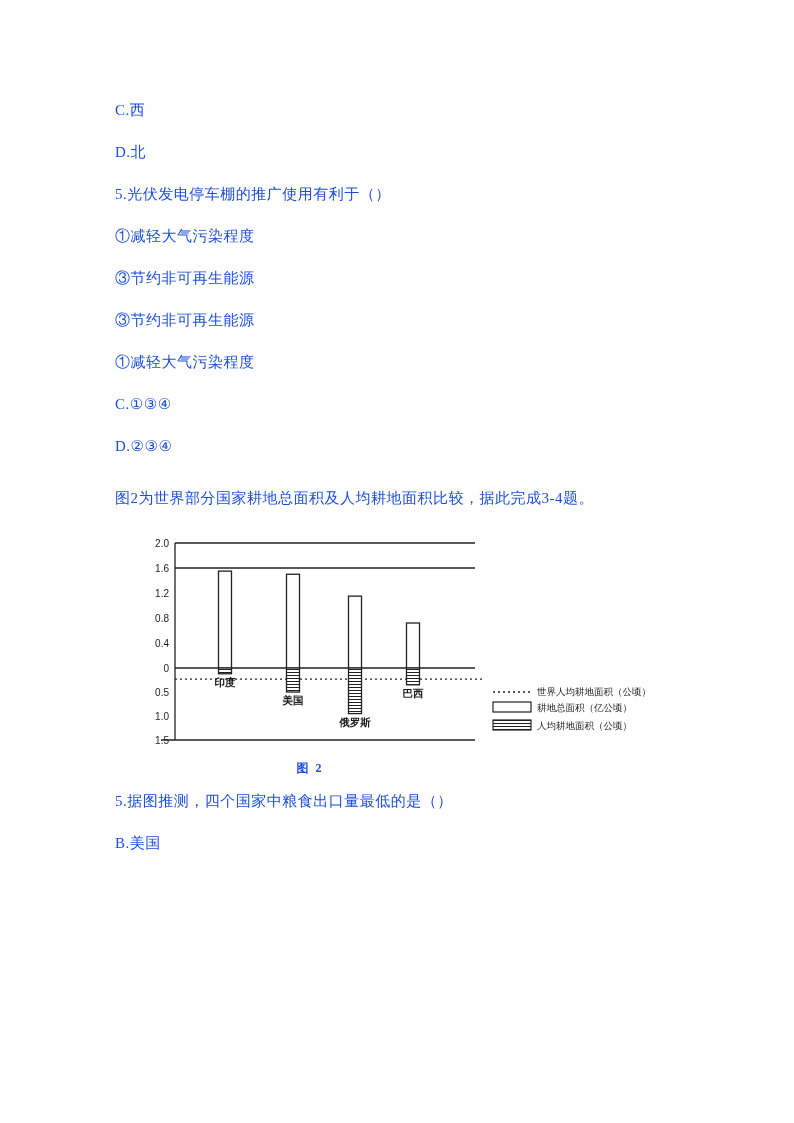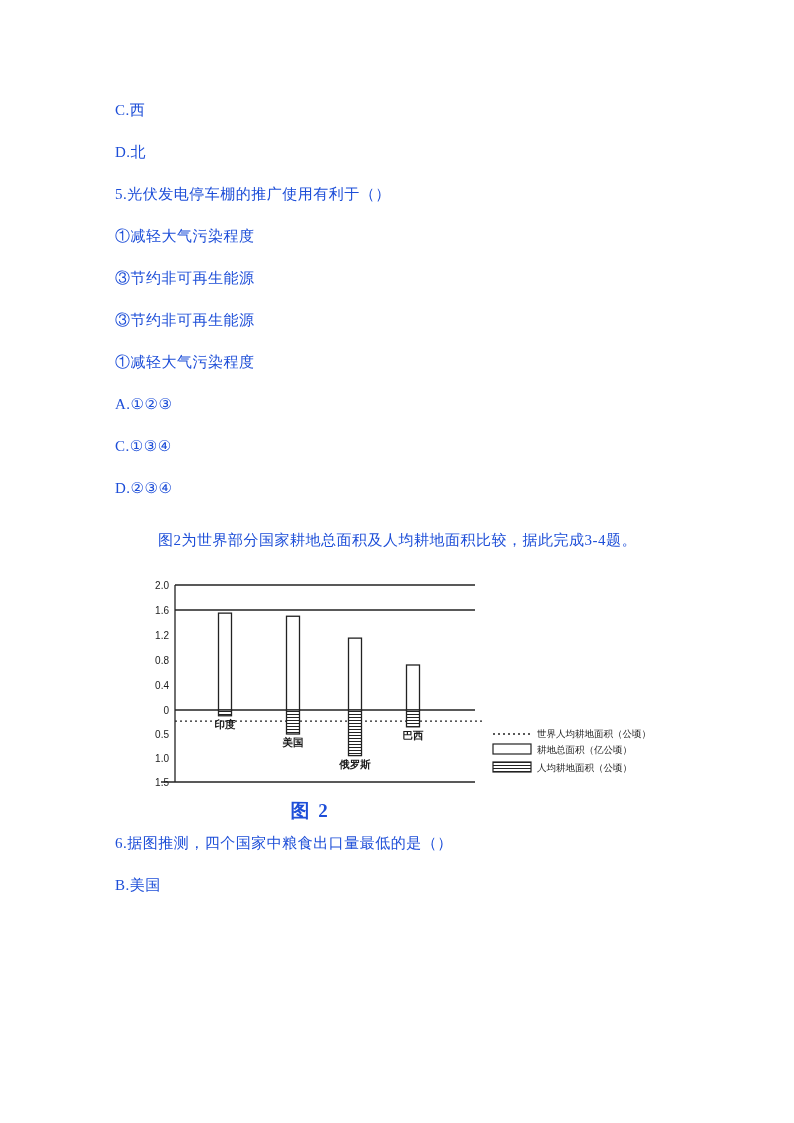--- a/index.html
+++ b/index.html
@@ -5,42 +5,41 @@
   * { margin:0; padding:0; box-sizing:border-box; }
   html,body { background:#9a9a9a; }
   body { display:flex; justify-content:center; }
   .page {
     width:794px; height:1123px; background:#ffffff; position:relative;
     padding:103px 70px 0 115px; overflow:hidden;
     font-family:"Liberation Serif","DejaVu Serif",serif;
     color:#1d4ed8; font-size:15px; line-height:15px;
   }
   .line { margin-bottom:27px; letter-spacing:0.5px; white-space:nowrap; }
-  .line.gap-top { margin-top:37px;margin-left:43px; }
+  .line.gap-top { margin-top:37px; }
   .figure-block { margin:16px 0 18px 30px; width:540px; }
   .figure-block svg { display:block; }
   svg text { font-family:"Liberation Sans","DejaVu Sans",sans-serif; fill:#1b1b1b; }
   .figure-caption {
-    width:330px; text-align:center; font-weight:bold; font-size:19px;
+    width:330px; text-align:center; font-weight:bold; font-size:12px;
     margin-top:2px; letter-spacing:2px;
   }
 </style>
 </head>
 <body>
 
 <div class="page">
 
   <p class="line">C.西</p>
   <p class="line">D.北</p>
   <p class="line">5.光伏发电停车棚的推广使用有利于（）</p>
   <p class="line">①减轻大气污染程度</p>
   <p class="line">③节约非可再生能源</p>
   <p class="line">③节约非可再生能源</p>
   <p class="line">①减轻大气污染程度</p>
-  <p class="line">A.①②③</p>
   <p class="line">C.①③④</p>
   <p class="line">D.②③④</p>
 
   <p class="line gap-top">图2为世界部分国家耕地总面积及人均耕地面积比较，据此完成3-4题。</p>
 
   <div class="figure-block">
     <svg id="figure-chart-svg" width="540" height="226" viewBox="0 0 540 226">
       <defs>
         <pattern id="hatch" width="4" height="3" patternUnits="userSpaceOnUse">
           <rect width="4" height="3" fill="#ffffff"></rect>
@@ -77,16 +76,16 @@
         <line x1="348" y1="159" x2="386" y2="159" stroke="#222222" stroke-width="1.3" stroke-dasharray="2 3"></line>
         <text x="392" y="162" font-size="9.5">世界人均耕地面积（公顷）</text>
         <rect x="348" y="169" width="38" height="10" fill="#ffffff" stroke="#222222" stroke-width="1.2"></rect>
         <text x="392" y="178" font-size="9.5">耕地总面积（亿公顷）</text>
         <rect x="348" y="187" width="38" height="10" fill="url(#hatch)" stroke="#222222" stroke-width="1.2"></rect>
         <text x="392" y="196" font-size="9.5">人均耕地面积（公顷）</text>
       </svg>
     <div class="figure-caption">图 2</div>
   </div>
 
-  <p class="line">6.据图推测，四个国家中粮食出口量最低的是（）</p>
+  <p class="line">5.据图推测，四个国家中粮食出口量最低的是（）</p>
   <p class="line">B.美国</p>
 
 </div>
 
 </body></html>

